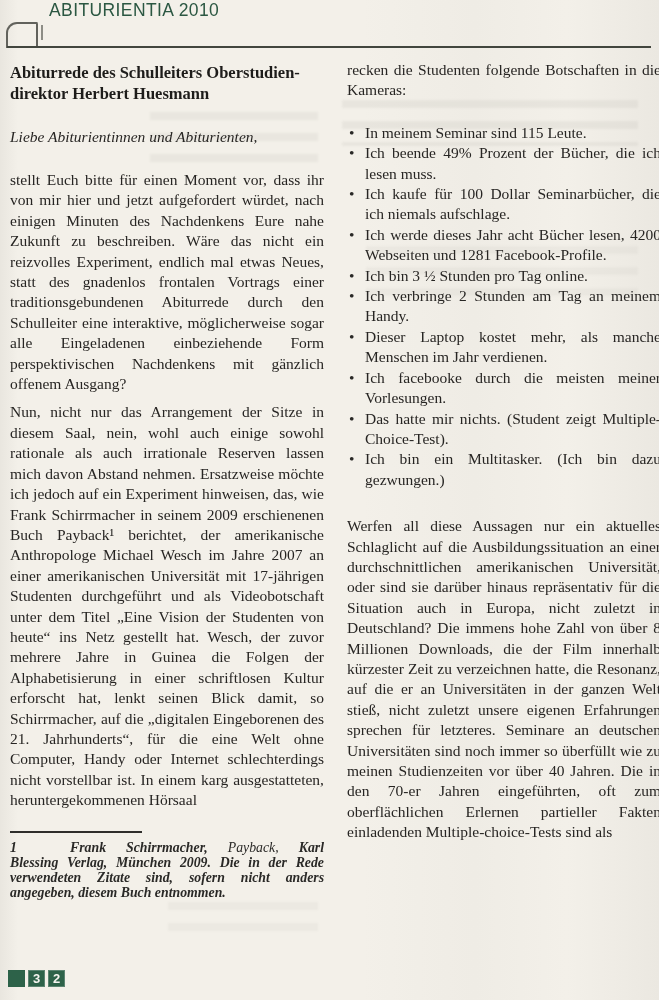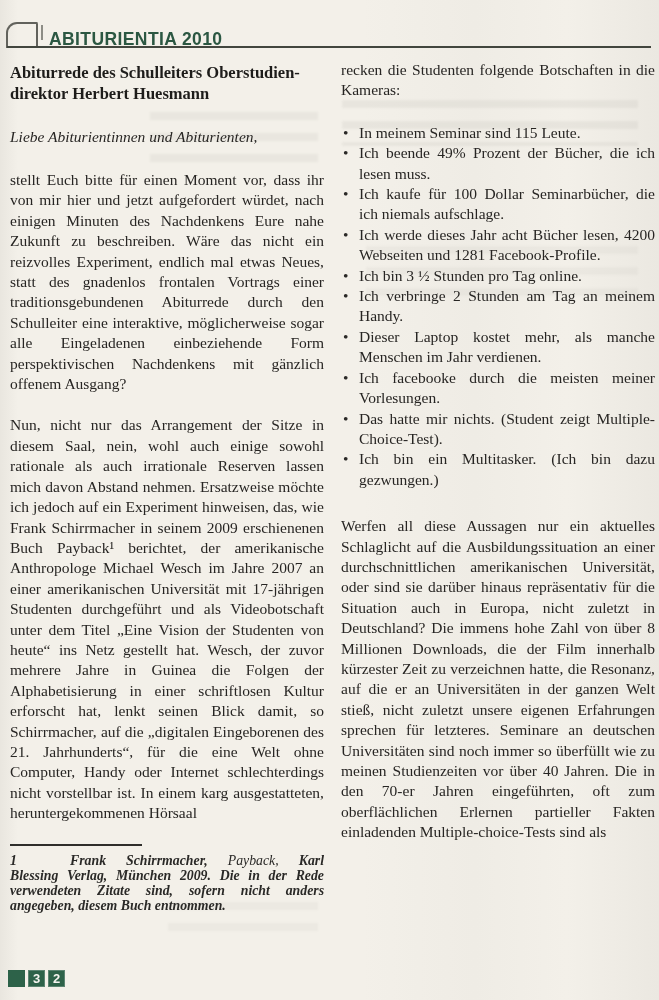--- a/index.html
+++ b/index.html
@@ -29,41 +29,41 @@
     background: transparent;
   }
   .header-tick {
     position: absolute;
     left: 41px; top: 25px;
     width: 2px; height: 15px;
     background: #8d8d86;
   }
   .page-title {
     position: absolute;
-    left: 49px; top: 29px;
+    left: 49px; top: 0;
     margin: 0;
     font-family: "Liberation Sans", sans-serif;
     font-size: 17.5px;
-    font-weight: 700;
+    font-weight: 400;
     letter-spacing: 0.4px;
     color: #2b5742;
   }
   .header-rule {
     position: absolute;
     left: 7px; right: 8px; top: 46px;
     height: 2px;
     background: #42463e;
   }
 
   
   .columns {
     position: absolute;
     top: 60px; left: 10px; right: 9px;
     display: flex;
-    gap: 17px;
+    gap: 23px;
   }
   .col { width: 314px; flex: 0 0 314px; }
 
   .article-title {
     margin: 2px 0 0 0;
     font-size: 16.5px;
     line-height: 21px;
     font-weight: 700;
     color: #1d1c1a;
   }
@@ -76,21 +76,21 @@
   }
   .paragraphs { margin-top: 23px; }
   .body-p {
     margin: 0;
     font-size: 15.5px;
     line-height: 20.4px;
     text-align: justify;
     hyphens: auto;
     -webkit-hyphens: auto;
   }
-  .paragraphs p + p { margin-top: 21px; }
+  .paragraphs p + p { margin-top: 8px; }
 
   .footnote-rule {
     margin-top: 20px;
     width: 132px; height: 2px;
     background: #2f2e2b;
   }
   .footnote {
     margin-top: 7px;
     font-size: 13.8px;
     line-height: 15px;

